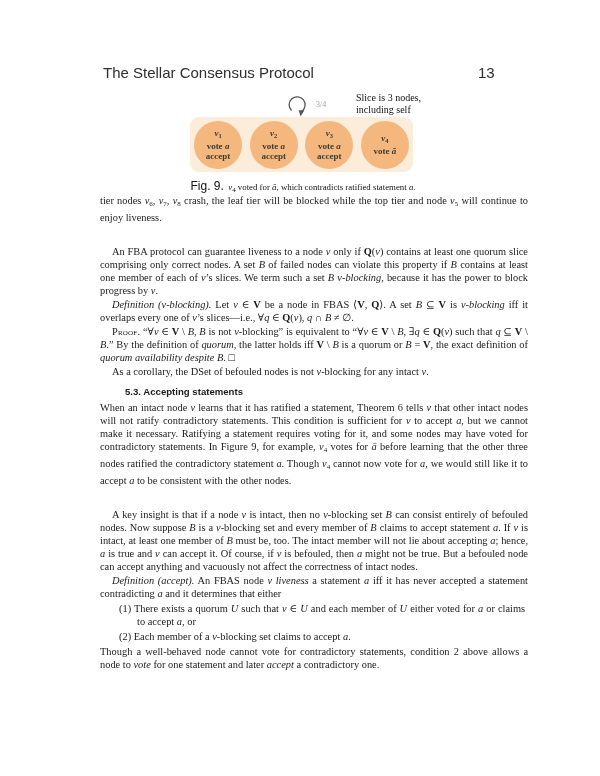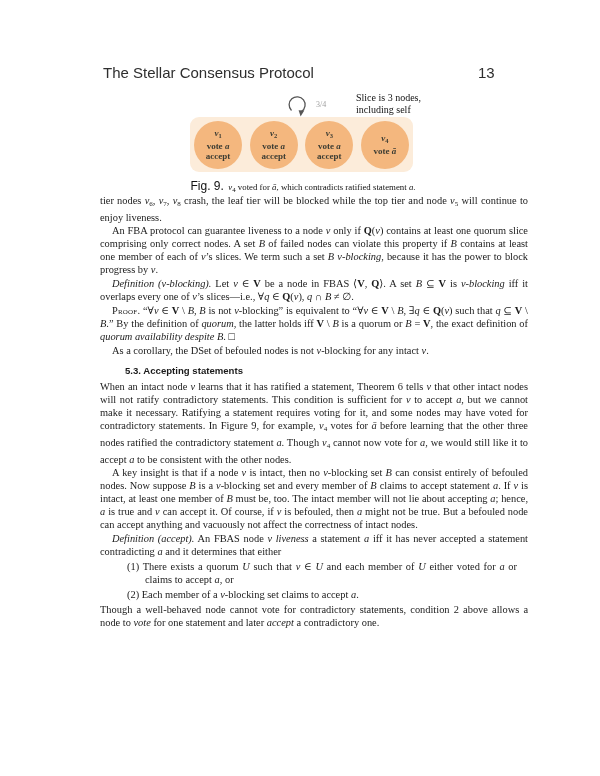--- a/index.html
+++ b/index.html
@@ -21,26 +21,26 @@
         flex-direction:column;align-items:center;justify-content:center;
         font-size:9px;line-height:10.5px;font-weight:700;color:#3c3c33;text-align:center;}
   .node sub{font-size:6.5px;vertical-align:-1.5px;}
   .caption{position:absolute;left:90px;top:179px;width:426px;text-align:center;
            font-size:8.8px;color:#111;}
   .cap-label{font-family:"Liberation Sans","DejaVu Sans",sans-serif;font-size:12px;}
   
   .body-col{position:absolute;left:100px;top:194px;width:428px;font-size:10.4px;
             line-height:13px;text-align:justify;}
   .para{margin:0;}
-  .ind{text-indent:12px;}
+  .ind{text-indent:12px;margin-top:21px;}
   .gap{margin-top:1px;}
   .gap-sm{}
   .heading{font-family:"Liberation Sans","DejaVu Sans",sans-serif;font-weight:bold;
            font-size:9.6px;margin:7px 0 3px 0;text-align:left;padding-left:25px;}
-  .li{margin:2px 11px;padding-left:34px;text-indent:-18px;}
+  .li{margin:2px 3px;padding-left:34px;text-indent:-18px;}
   .sc{font-variant:small-caps;letter-spacing:0.2px;}
   sub{font-size:7px;vertical-align:-2px;}
   b{font-weight:700;}
 </style>
 </head>
 <body>
 
 <div class="page">
 
   <div class="pg-header">

